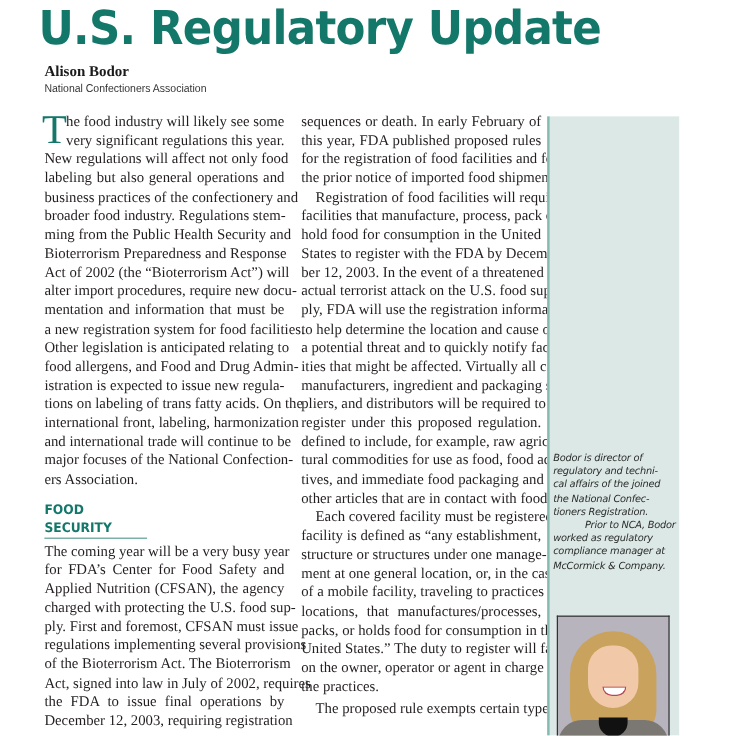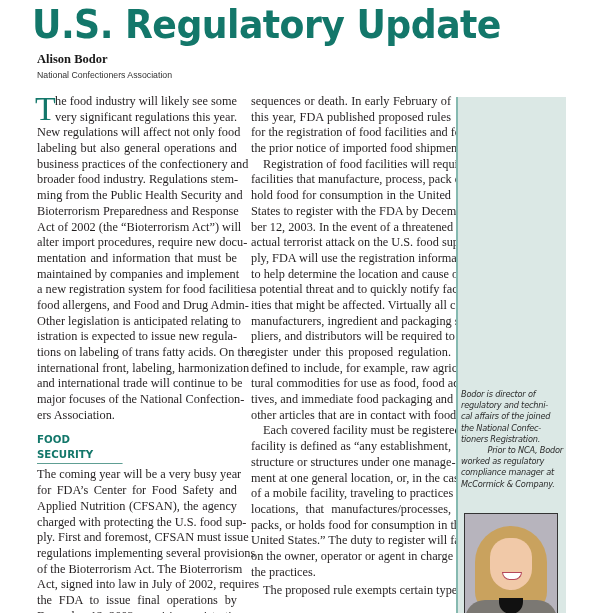--- a/index.html
+++ b/index.html
@@ -48,21 +48,21 @@
       font-family: "DejaVu Sans", sans-serif; font-weight: bold; font-size: 11px;
       color: #13776a; line-height: 15px; width: 92px;
       border-bottom: 1.5px solid #5e9e93; padding-bottom: 1px;
       transform: scaleX(0.93); transform-origin: left top;
     }
     .sidebar {
       position: absolute; left: 456px; top: 97px; width: 108px; height: 516px;
       background: #dbe8e5; border-left: 2px solid #86b9b0;
     }
     .caption {
-      position: absolute; left: 461px; top: 389px; width: 102px;
+      position: absolute; left: 461px; top: 376px; width: 102px;
       font-family: "DejaVu Sans", sans-serif; font-style: italic; font-size: 8.2px;
       line-height: 11.2px; color: #2b2b2b; letter-spacing: -0.2px;
     }
     .caption .cl { display: block; white-space: nowrap; }
     .caption .ind { padding-left: 9px; text-align: right; }
     .photo {
       position: absolute; left: 464px; top: 513px; width: 92px; height: 100px;
       background: #b7b4bd; border: 1px solid #333; border-bottom: none; overflow: hidden;
     }
     .hair { position: absolute; left: 10px; top: 12px; width: 72px; height: 86px;
@@ -90,24 +90,23 @@
     <span class="line dropfirst">very significant regulations this year.</span>
     <span class="line">New regulations will affect not only food</span>
     <span class="line">labeling but also general operations and</span>
     <span class="line">business practices of the confectionery and</span>
     <span class="line">broader food industry. Regulations stem-</span>
     <span class="line">ming from the Public Health Security and</span>
     <span class="line">Bioterrorism Preparedness and Response</span>
     <span class="line">Act of 2002 (the “Bioterrorism Act”) will</span>
     <span class="line">alter import procedures, require new docu-</span>
     <span class="line">mentation and information that must be</span>
-    <span class="line">maintained by companies and implement</span>
     <span class="line">a new registration system for food facilities.</span>
+    <span class="line">Other legislation is anticipated relating to</span>
     <span class="line">food allergens, and Food and Drug Admin-</span>
-    <span class="line">Other legislation is anticipated relating to</span>
     <span class="line">istration is expected to issue new regula-</span>
     <span class="line">tions on labeling of trans fatty acids. On the</span>
     <span class="line">international front, labeling, harmonization</span>
     <span class="line">and international trade will continue to be</span>
     <span class="line">major focuses of the National Confection-</span>
     <span class="line last">ers Association.</span>
   </div>
   <span class="section-head">FOOD SECURITY</span>
   <div>
     <span class="line">The coming year will be a very busy year</span>

